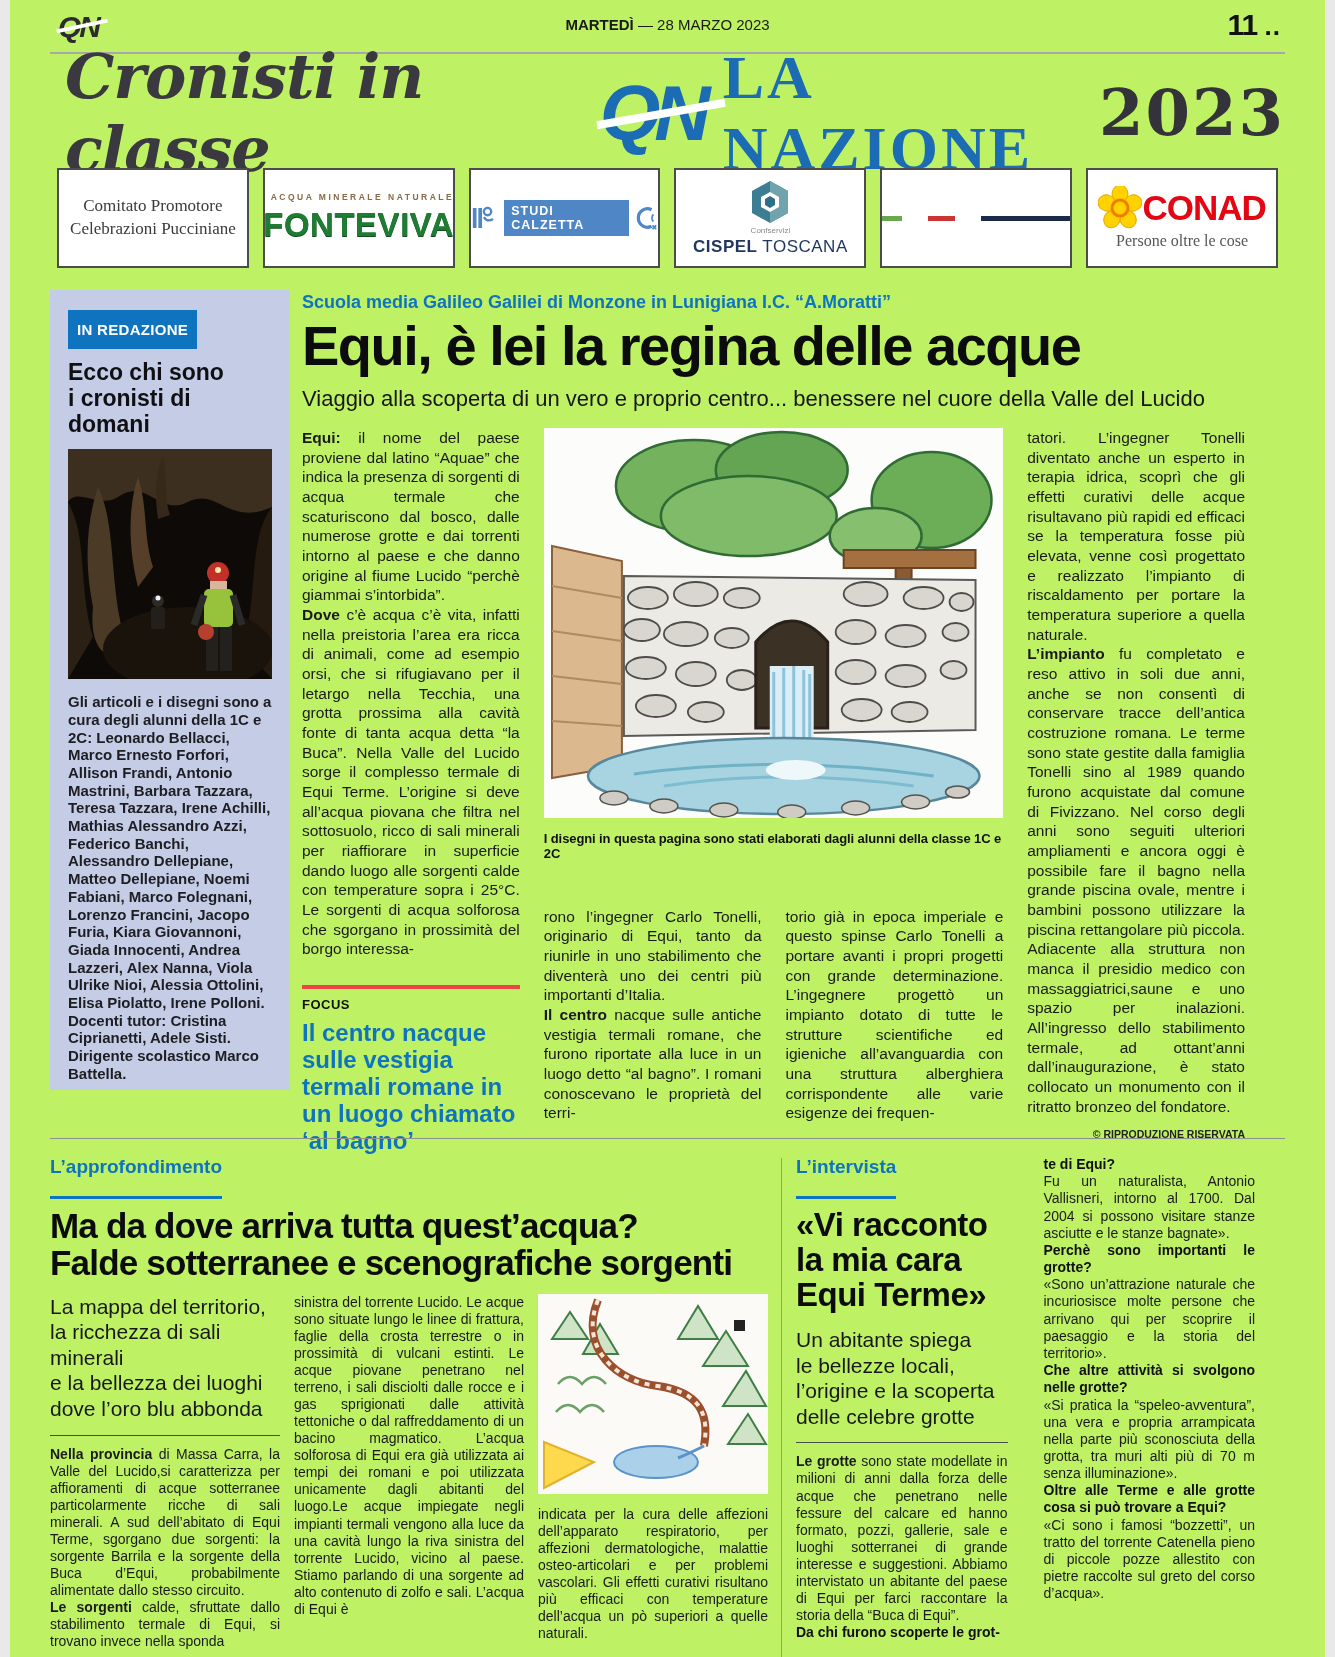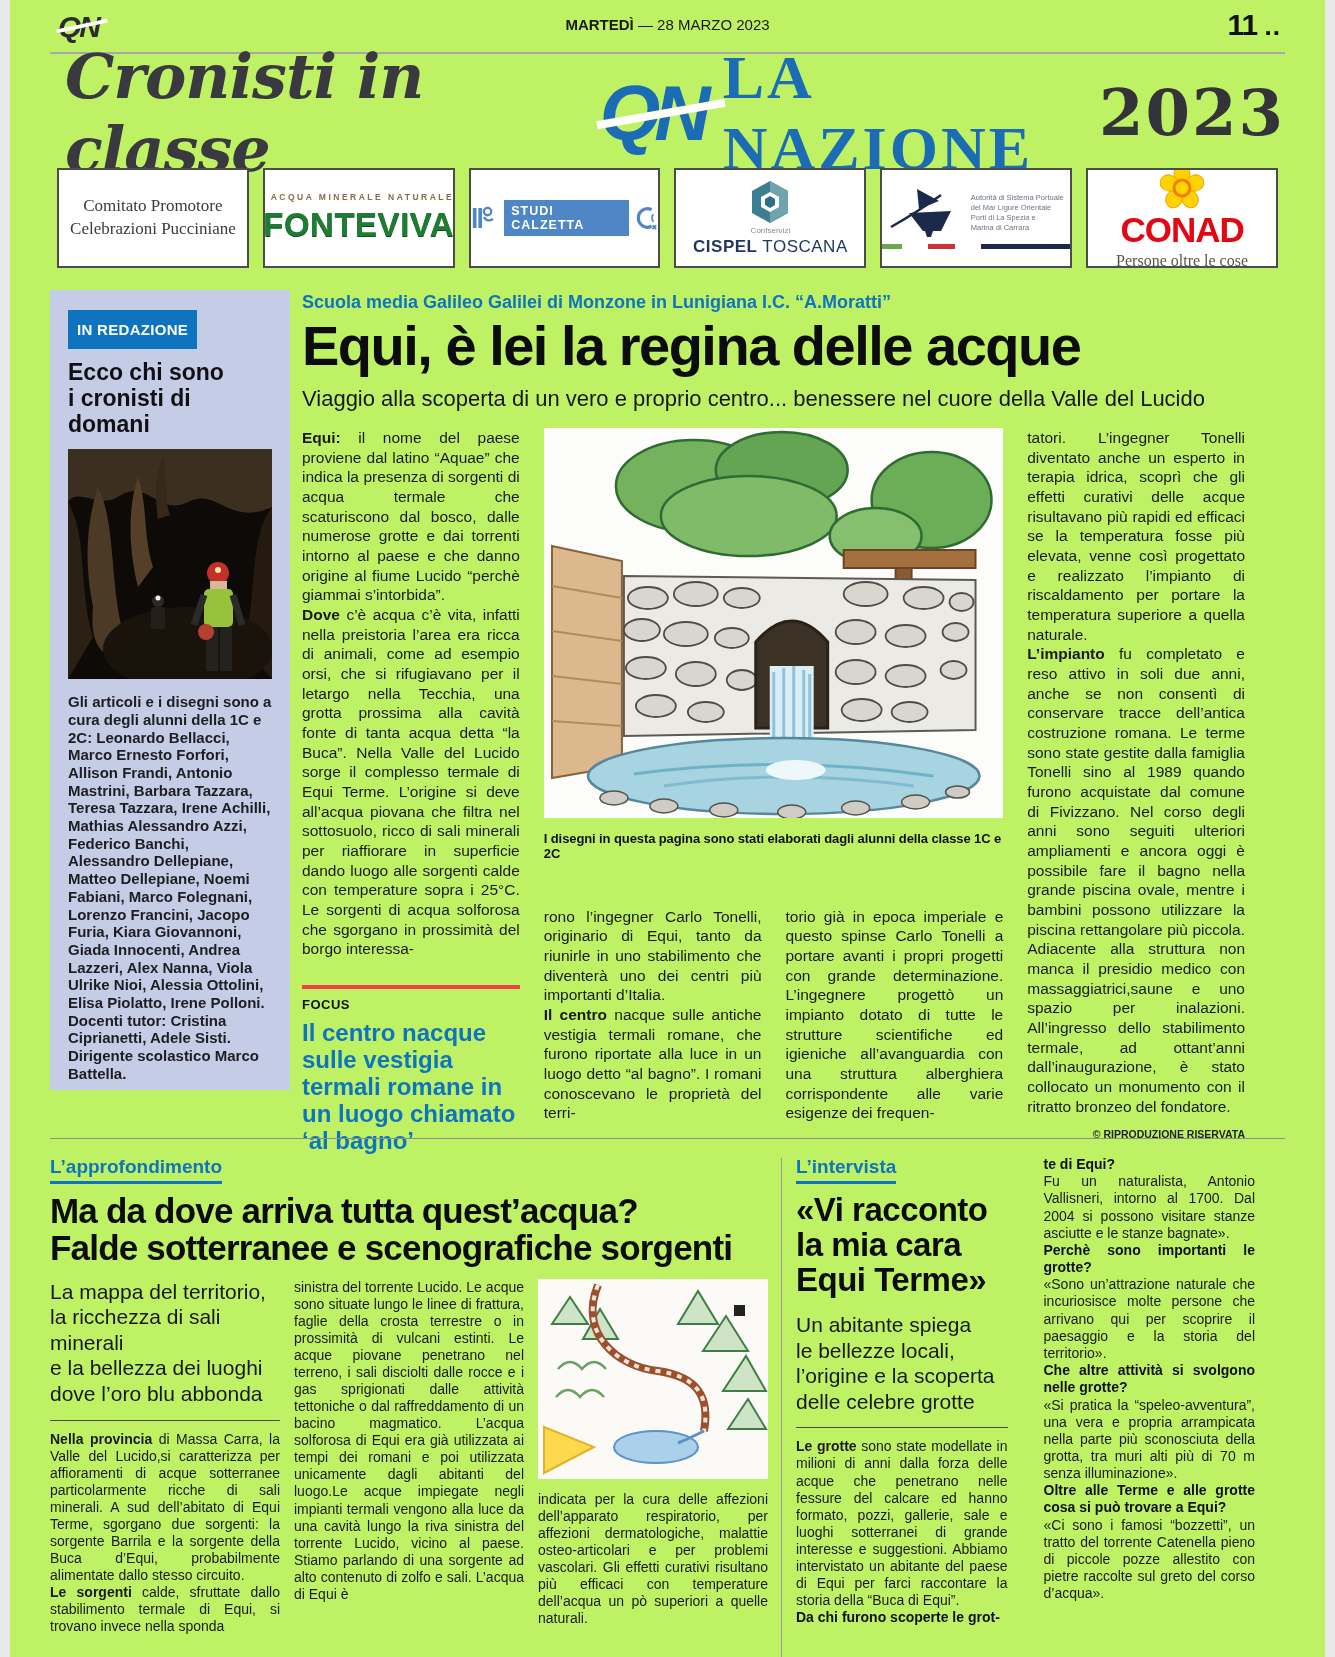--- a/index.html
+++ b/index.html
@@ -56,21 +56,21 @@
   .ci-name b{ font-weight:800; }
   .porto{ display:flex; flex-direction:column; align-items:center; gap:5px;}
   .porto-row{ display:flex; align-items:center; gap:8px; }
   .porto-text{ font-size:7.5px; color:#6b7380; line-height:1.35; }
   .porto-bars{ display:flex; gap:26px; align-items:center; width:85%; }
   .bar{ height:5px; }
   .bar.g{ width:34px; background:#6aa84f; }
   .bar.r{ width:34px; background:#cc3333; }
   .bar.b{ width:120px; background:#1b2a4a; }
   .conad{ display:flex; flex-direction:column; align-items:center; gap:2px;}
-  .conad-row{ display:flex; align-items:center; gap:0;flex-direction:column;}
+  .conad-row{ display:flex; align-items:center; gap:0;}
   .conad-name{ font-size:35px; font-weight:800; color:#e30613; letter-spacing:-1px; }
   .conad-tag{ font-family:"Liberation Serif", serif; font-size:16px; color:#555; }
 
   
   .sidebar{ position:absolute; left:40px; top:290px; width:240px; height:800px;
     background:#c4cce6; padding:20px 18px; }
   .side-badge{ display:inline-block; background:#0f74c0; color:#fff; font-weight:800;
     font-size:15px; padding:11px 9px; letter-spacing:0.3px; }
   .side-title{ font-weight:800; font-size:23px; line-height:1.12; margin-top:11px;
     white-space:pre-line; color:#101014; }
@@ -94,21 +94,21 @@
   .caption{ font-size:13px; font-weight:700; margin-top:9px; letter-spacing:-0.1px; color:#111;}
   .focus{ margin-top:26px; border-top:4px solid #ef4444; padding-top:8px; }
   .focus-label{ font-size:13px; font-weight:800; letter-spacing:0.5px; color:#111; }
   .focus-text{ margin-top:7px; font-size:24px; font-weight:800; line-height:1.13; color:#0f74c0; }
   .copyright{ margin-top:12px; text-align:right; font-size:10.5px; font-weight:700; color:#222; }
 
   
   .bottom-rule{ position:absolute; left:40px; right:40px; top:1138px; border-top:1px solid #8f8f8f; }
   .v-rule{ position:absolute; left:771px; top:1158px; bottom:0; border-left:1px solid #9a9a9a; }
   .kicker2{ display:inline-block; color:#0f74c0; font-weight:700; font-size:19px;
-    border-bottom:3px solid #0f74c0; padding-bottom:3px; }
+    border-bottom:3px solid #0f74c0; padding-bottom:18px; }
   .apr{ position:absolute; left:40px; top:1156px; width:718px; }
   .apr-title{ margin-top:9px; font-size:35px; font-weight:800; letter-spacing:-0.8px;
     line-height:1.05; color:#0c0c0e; }
   .apr-grid{ display:grid; grid-template-columns:repeat(3,1fr); column-gap:14px; margin-top:12px; }
   .lead-txt{ font-size:21px; line-height:1.22; color:#18181a; white-space:pre-line; }
   .lead-rule{ border-top:1px solid #4a4a4a; margin:13px 0 10px; }
   .sp{ font-size:14px; line-height:1.22; text-align:justify; color:#1a1a1c; }
   .map-img{ display:block; margin-bottom:12px; }
 
   .iv{ position:absolute; left:786px; top:1156px; width:459px; }
@@ -184,34 +184,20 @@
           <polygon points="20,1 38,11 38,33 20,43" fill="#6fa3ad"></polygon>
           <polygon points="20,12 29,17 29,27 20,32 11,27 11,17" fill="#ffffff"></polygon>
           <polygon points="20,16 25,19 25,25 20,28 15,25 15,19" fill="#2c6f86"></polygon>
         </svg>
         <div class="ci-small">Confservizi</div>
         <div class="ci-name"><b>CISPEL</b><span> TOSCANA</span></div>
       </div>
     </div>
     <div class="sponsor">
       <div class="porto">
-        <div class="porto-row">
-          <svg width="74" height="52" viewBox="0 0 74 52">
-            <polygon points="28,2 50,14 30,22" fill="#1b2a4a"></polygon>
-            <polygon points="20,26 62,24 52,44 34,44" fill="#1b2a4a"></polygon>
-            <path d="M2,40 Q30,24 52,8" stroke="#1b2a4a" stroke-width="2.5" fill="none"></path>
-            <polygon points="36,44 44,44 42,50 38,50" fill="#1b2a4a"></polygon>
-          </svg>
-          <div class="porto-text">
-            <div>Autorità di Sistema Portuale</div>
-            <div>del Mar Ligure Orientale</div>
-            <div>Porti di La Spezia e</div>
-            <div>Marina di Carrara</div>
-          </div>
-        </div>
         <div class="porto-bars">
           <span class="bar g"></span>
           <span class="bar r"></span>
           <span class="bar b"></span>
         </div>
       </div>
     </div>
     <div class="sponsor">
       <div class="conad">
         <div class="conad-row">

